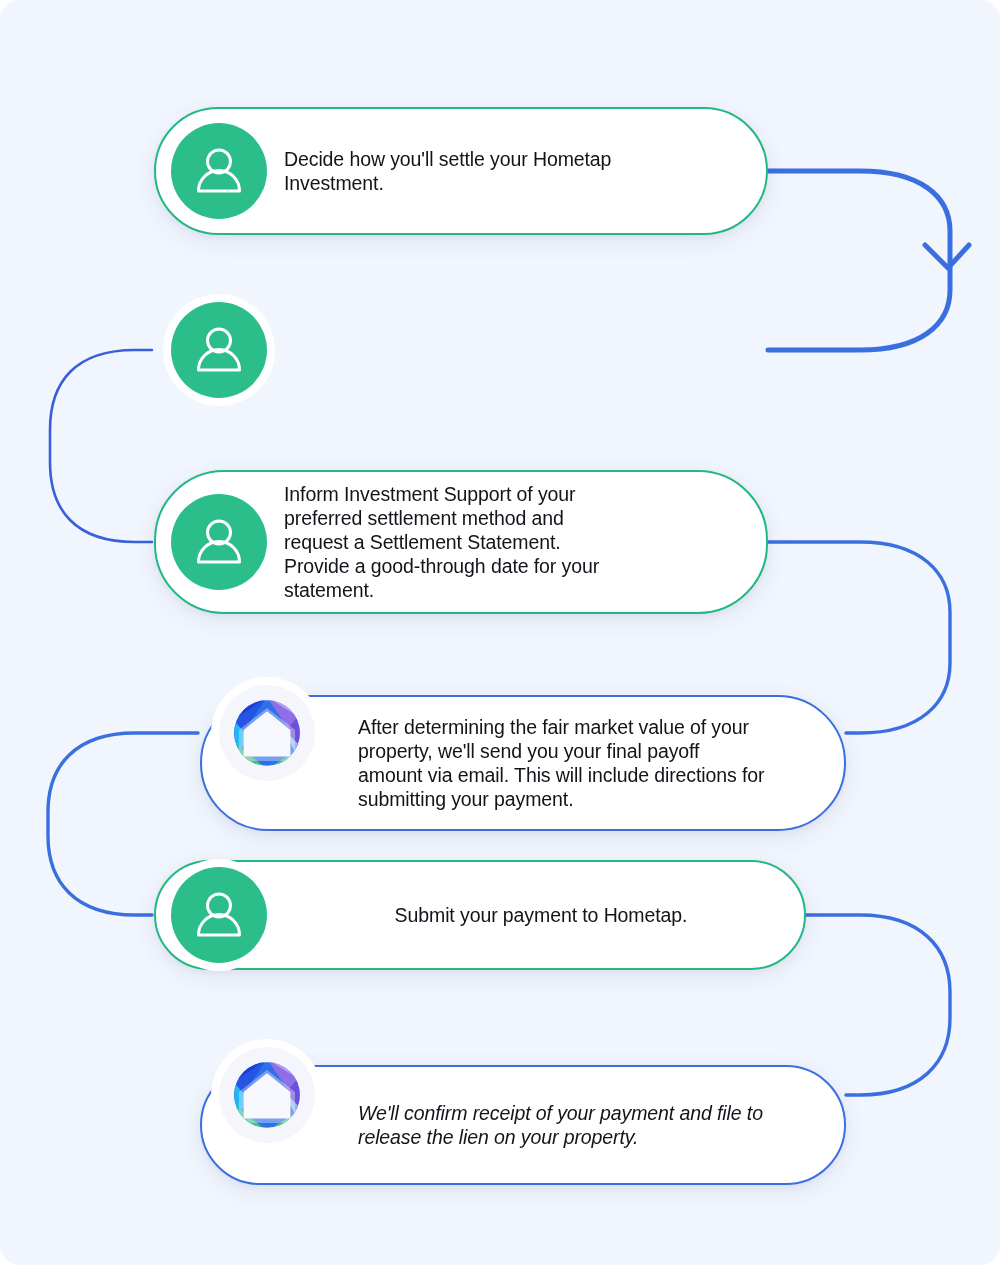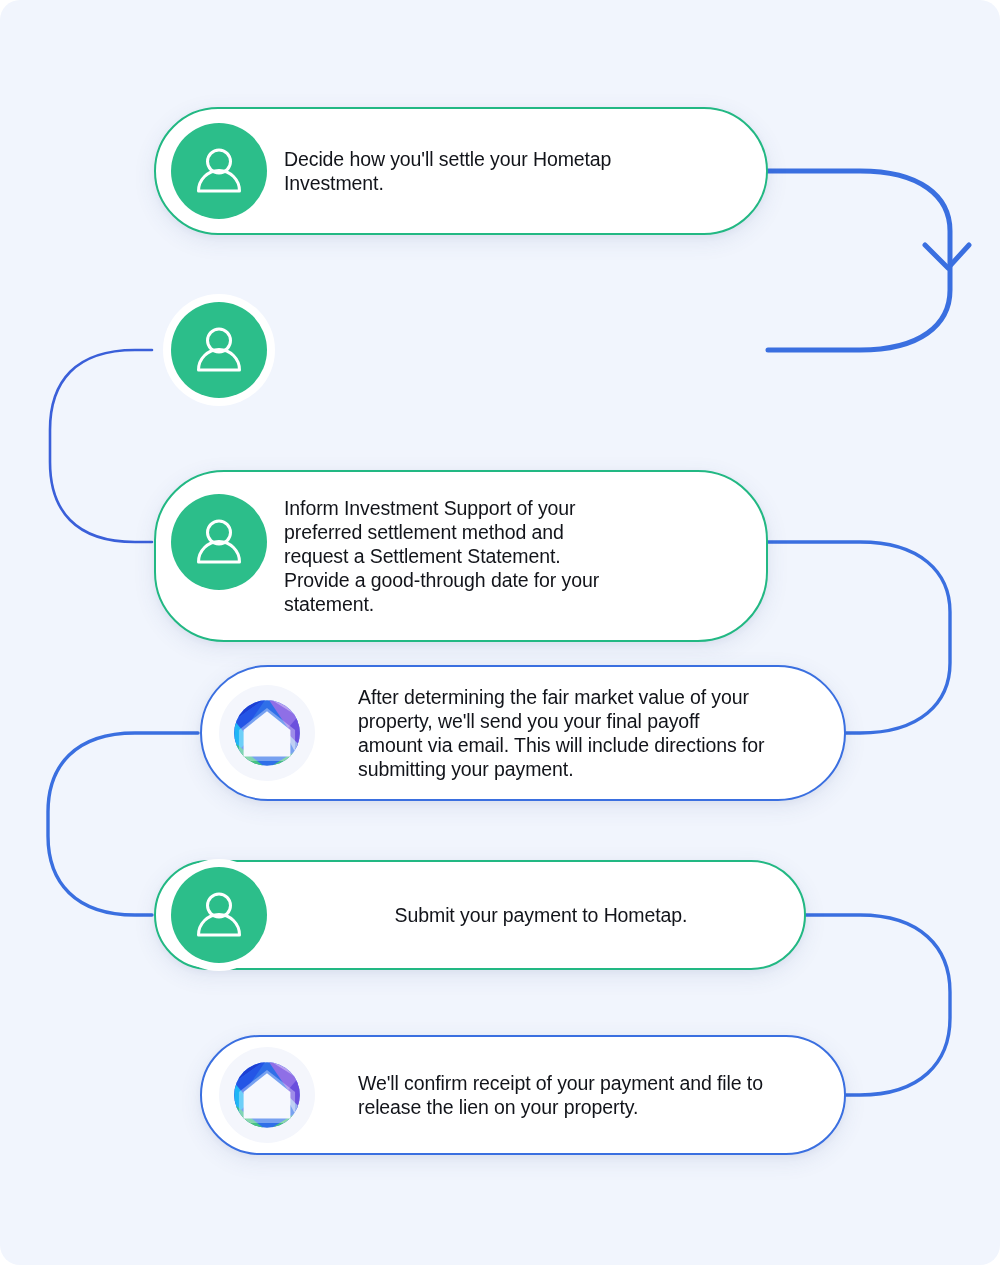--- a/index.html
+++ b/index.html
@@ -46,21 +46,21 @@
     position: absolute;
     z-index: 3;
     display: flex;
     align-items: center;
     background: #ffffff;
     border-radius: 70px;
     box-shadow: 0 6px 22px rgba(60, 80, 140, 0.10),
                 0 2px 6px rgba(60, 80, 140, 0.05);
   }
   .step-card.green  { border: 2px solid #22b883; }
-  .step-card.blue   { border: 2px solid #3a6fe0; }
+  .step-card.blue   { border: 2px solid #3a6fe0; margin-top: 30px; }
 
   .card-text {
     color: #12141a;
     font-size: 19.5px;
     line-height: 1.24;
     letter-spacing: -0.1px;
     font-weight: 400;
     white-space: pre-line;
   }
 
@@ -142,21 +142,21 @@
     </div>
 
     <div class="avatar-halo" style="left:163px; top:294px;"></div>
     <div class="avatar-person" style="left:171px; top:302px;">
       <svg width="60" height="60" viewBox="0 0 60 60" aria-hidden="true">
         <circle cx="30" cy="20.5" r="11.5" fill="none" stroke="#ffffff" stroke-width="3"></circle>
         <path d="M 9.5 50 A 20.5 20.5 0 0 1 50.5 50 Z" fill="none" stroke="#ffffff" stroke-width="3" stroke-linejoin="round"></path>
       </svg>
     </div>
 
-    <div class="step-card green" style="left:154px; top:470px; width:614px; height:172px; padding-left:128px; padding-right:36px;">
+    <div class="step-card green" style="left:154px; top:470px; width:614px; height:144px; padding-left:128px; padding-right:36px;">
       <div class="card-text">Inform Investment Support of your
 preferred settlement method and
 request a Settlement Statement.
 Provide a good-through date for your
 statement.</div>
     </div>
     <div class="avatar-halo" style="left:163px; top:486px;"></div>
     <div class="avatar-person" style="left:171px; top:494px;">
       <svg width="60" height="60" viewBox="0 0 60 60" aria-hidden="true">
         <circle cx="30" cy="20.5" r="11.5" fill="none" stroke="#ffffff" stroke-width="3"></circle>
@@ -199,21 +199,21 @@
       <div class="card-text">Submit your payment to Hometap.</div>
     </div>
     <div class="avatar-halo" style="left:163px; top:859px;"></div>
     <div class="avatar-person" style="left:171px; top:867px;">
       <svg width="60" height="60" viewBox="0 0 60 60" aria-hidden="true">
         <circle cx="30" cy="20.5" r="11.5" fill="none" stroke="#ffffff" stroke-width="3"></circle>
         <path d="M 9.5 50 A 20.5 20.5 0 0 1 50.5 50 Z" fill="none" stroke="#ffffff" stroke-width="3" stroke-linejoin="round"></path>
       </svg>
     </div>
 
-    <div class="step-card blue" style="left:200px; top:1035px; width:646px; height:120px; padding-left:156px; padding-right:30px;">
+    <div class="step-card blue" style="left:200px; top:1035px; width:646px; height:120px; padding-left:156px; padding-right:30px;font-style:italic;">
       <div class="card-text">We'll confirm receipt of your payment and file to
 release the lien on your property.</div>
     </div>
     <div class="avatar-halo" style="left:211px; top:1039px;"></div>
     <div class="avatar-logo" style="left:219px; top:1047px;">
       <svg width="78" height="78" viewBox="0 0 100 100" aria-hidden="true">
         <defs>
           <clipPath id="clipRing6">
               <circle cx="50" cy="50" r="42"></circle>
             </clipPath>

